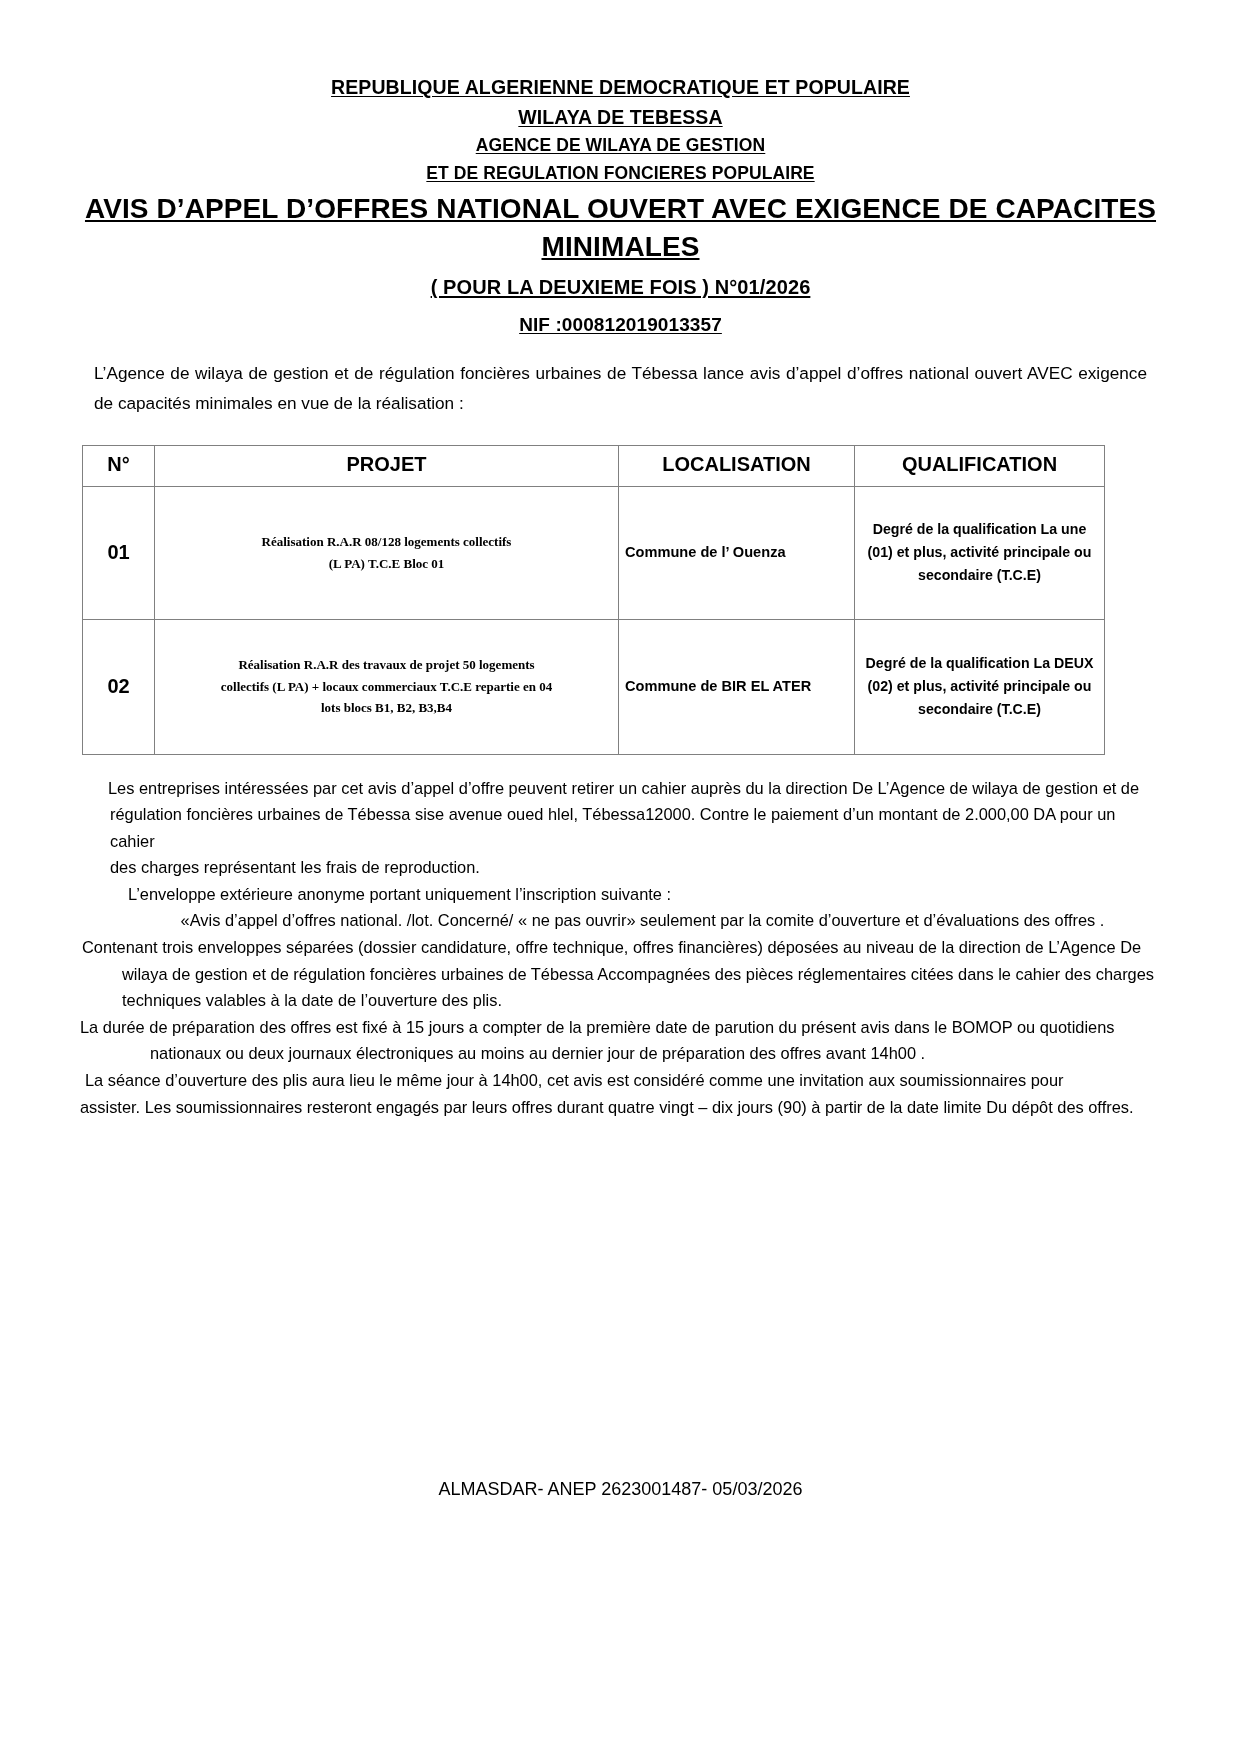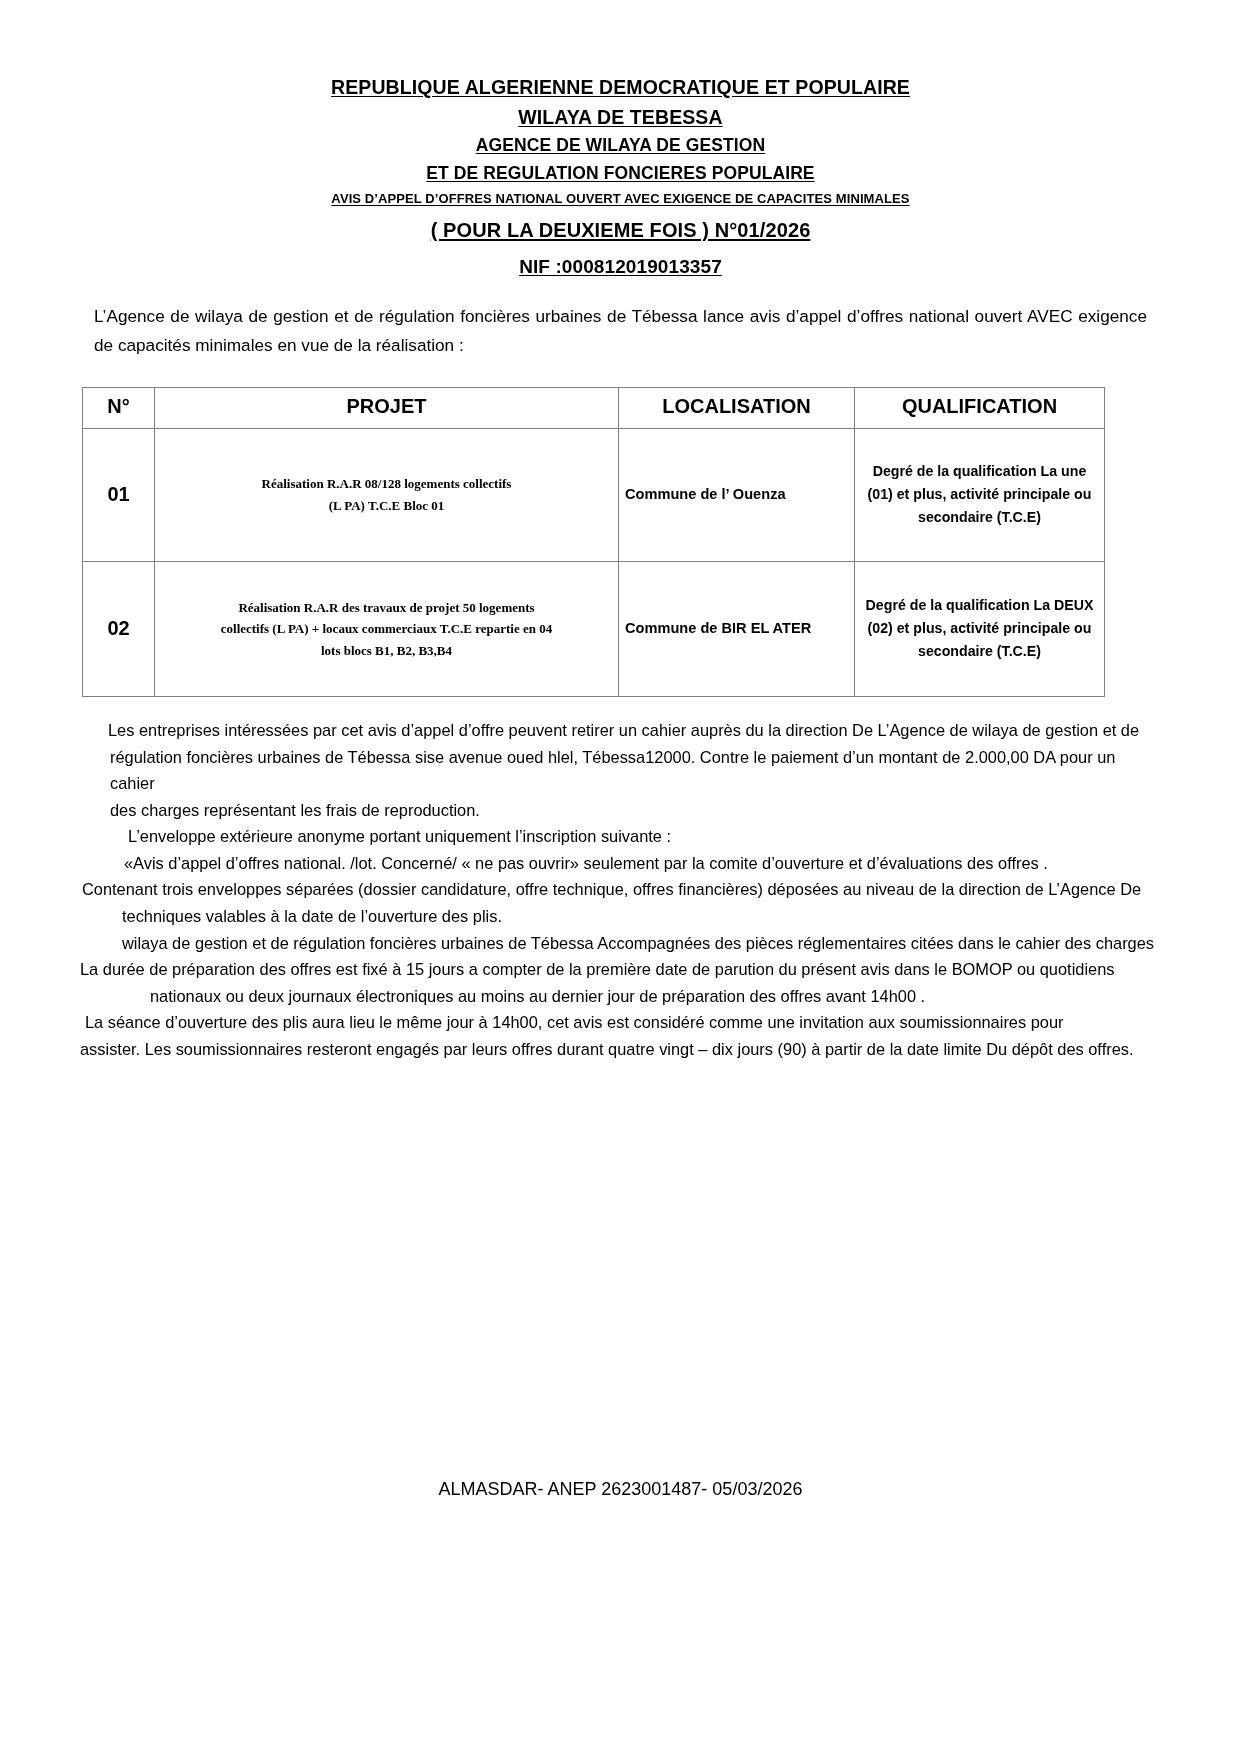--- a/index.html
+++ b/index.html
@@ -32,21 +32,21 @@
     margin: 0 0 4px 0;
   }
   .header-line span.u {
     text-decoration: underline;
     text-underline-offset: 2px;
   }
   .hl-1 { font-size: 19.5px; }
   .hl-2 { font-size: 19.5px; }
   .hl-3 { font-size: 17.5px; }
   .hl-4 { font-size: 17.5px; }
-  .hl-5 { font-size: 13px; margin-top: 5px; }
+  .hl-5 { font-size: 28px; margin-top: 5px; }
   .hl-6 { font-size: 20px; margin-top: 9px; }
   .hl-7 { font-size: 19px; margin-top: 11px; margin-bottom: 0; }
 
   
   .intro {
     margin: 22px 0 0 0;
     font-size: 17.2px;
     line-height: 1.72;
     text-align: justify;
     padding: 0 14px 0 14px;
@@ -193,24 +193,24 @@
         </tr>
       </tbody>
     </table>
   </div>
 
   <div class="body-text">
     <p class="indent-1 pl-10">Les entreprises intéressées par cet avis d’appel d’offre peuvent retirer un cahier auprès du la direction De L’Agence de wilaya de gestion et de</p>
     <p class="indent-3">régulation  foncières  urbaines  de Tébessa sise avenue oued hlel, Tébessa12000. Contre le paiement d’un  montant de 2.000,00 DA pour un cahier</p>
     <p class="indent-3">des charges représentant les frais de reproduction.</p>
     <p class="indent-3" style="text-indent:18px;">L’enveloppe  extérieure anonyme portant uniquement l’inscription suivante :</p>
-    <p class="indent-3" style="padding-left:44px;">«Avis d’appel d’offres national. /lot. Concerné/ «  ne pas ouvrir» seulement par la comite d’ouverture et d’évaluations des offres .</p>
+    <p class="indent-3" style="padding-left:44px;text-align:center;">«Avis d’appel d’offres national. /lot. Concerné/ «  ne pas ouvrir» seulement par la comite d’ouverture et d’évaluations des offres .</p>
     <p class="pl-2">Contenant trois  enveloppes séparées  (dossier candidature, offre technique, offres financières)  déposées au niveau de la direction de L’Agence  De</p>
+    <p class="indent-3" style="padding-left:42px;">wilaya de  gestion et de régulation foncières  urbaines  de Tébessa Accompagnées des pièces  réglementaires citées  dans le cahier des charges</p>
     <p class="indent-3" style="padding-left:42px;">techniques valables à la date de l’ouverture des plis.</p>
-    <p class="indent-3" style="padding-left:42px;">wilaya de  gestion et de régulation foncières  urbaines  de Tébessa Accompagnées des pièces  réglementaires citées  dans le cahier des charges</p>
     <p>La durée de préparation des offres est fixé à 15 jours a compter de la première date de parution du présent avis  dans le BOMOP ou  quotidiens</p>
     <p class="indent-3" style="padding-left:70px;">nationaux  ou deux journaux électroniques  au moins au dernier jour  de préparation des offres avant 14h00 .</p>
     <p class="pl-5">La séance d’ouverture des plis aura lieu le même jour à 14h00, cet avis est considéré comme une invitation aux soumissionnaires pour</p>
     <p>assister. Les soumissionnaires resteront engagés par leurs offres durant  quatre vingt – dix  jours (90) à partir de la date limite Du dépôt   des offres.</p>
   </div>
 
   <div class="footer">ALMASDAR- ANEP 2623001487- 05/03/2026</div>
 
 </div>
 

